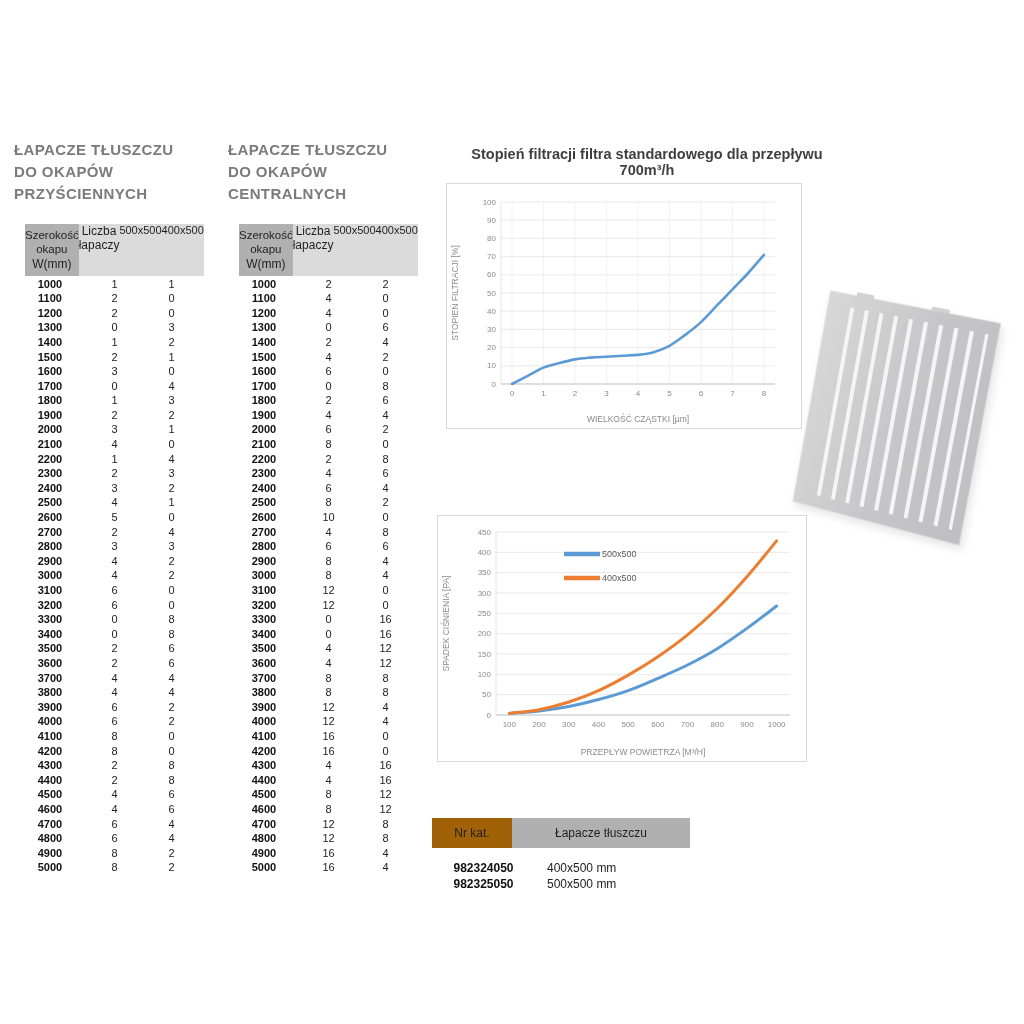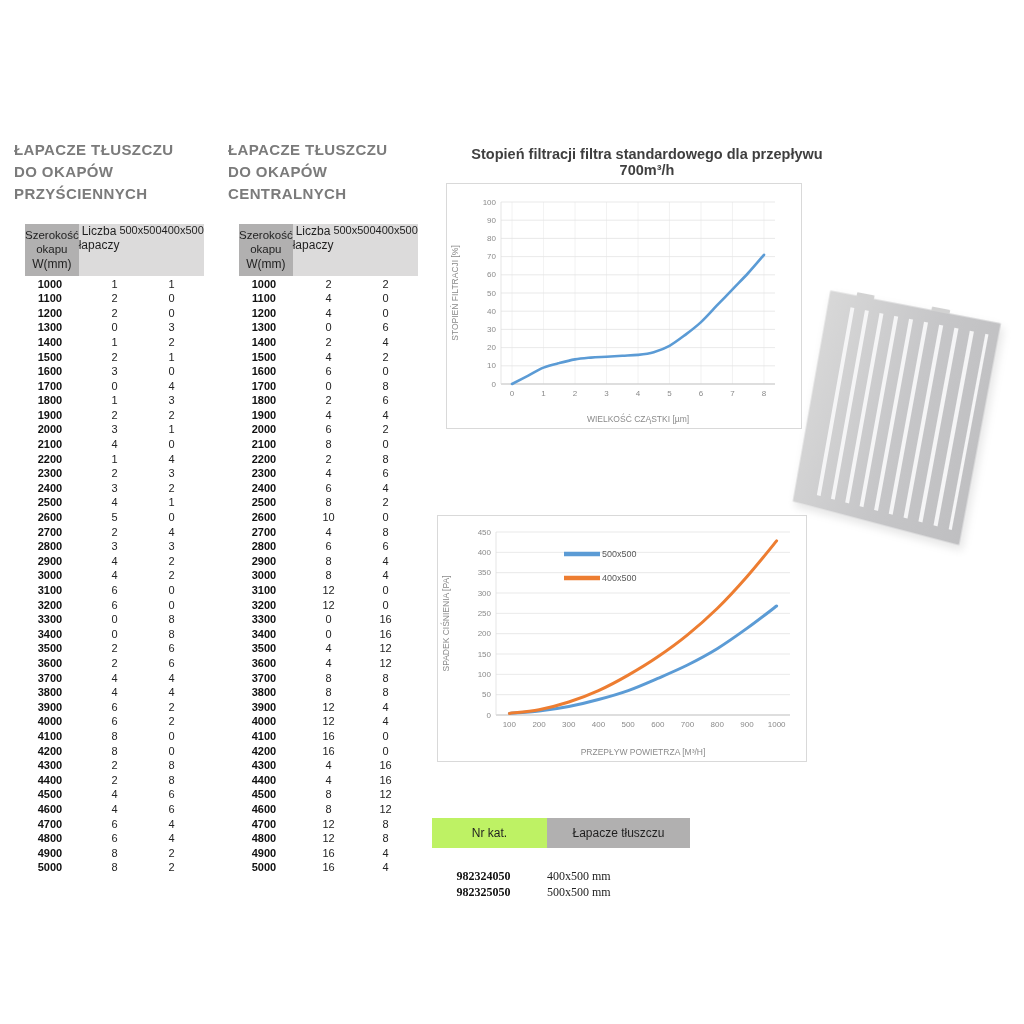--- a/index.html
+++ b/index.html
@@ -29,23 +29,23 @@
   .ctitle{position:absolute;text-align:center;font-size:14.5px;font-weight:600;color:#3f3f3f;}
   #chart1-title{left:464px;top:146px;width:366px;}
   #chart2-title{left:437px;top:481px;width:368px;}
   .cbox{position:absolute;background:#fff;border:1px solid #d9d9d9;}
   #chart1-box{left:446px;top:183px;width:354px;height:244px;}
   #chart2-box{left:437px;top:515px;width:368px;height:245px;}
   .cbox svg{display:block;width:100%;height:100%;}
   
   #catalog{position:absolute;left:432px;top:818px;width:258px;font-size:12px;}
   .chead{display:flex;height:30px;}
-  .ch1{width:115px;background:#bef264;display:flex;align-items:center;justify-content:center;color:#1f1f1f;}
+  .ch1{width:80px;background:#a16207;display:flex;align-items:center;justify-content:center;color:#1f1f1f;}
   .ch2{flex:1;background:#b1b0b0;display:flex;align-items:center;justify-content:center;color:#1f1f1f;}
-  .cbody{margin-top:20px;font-family:Liberation Serif, serif;}
+  .cbody{margin-top:12px;}
   .cbody .trow{display:flex;height:16px;align-items:center;}
   #catalog .c0{width:103px;text-align:center;font-weight:700;color:#111;}
   #catalog .c1{flex:1;padding-left:12px;color:#222;}
   
   #filter{position:absolute;left:828px;top:286px;width:190px;height:276px;}
   .panel{position:absolute;left:2px;top:4px;width:172px;height:218px;
          background:linear-gradient(100deg,#d8d8d8 0%,#c6c6c8 55%,#bfbfc1 100%);
          transform:perspective(900px) rotateY(-16deg) rotate(10.5deg);transform-origin:0 0;
          border-radius:2px;
          box-shadow:inset 0 0 0 1px rgba(255,255,255,.4), 3px 4px 8px rgba(0,0,0,.10);}

